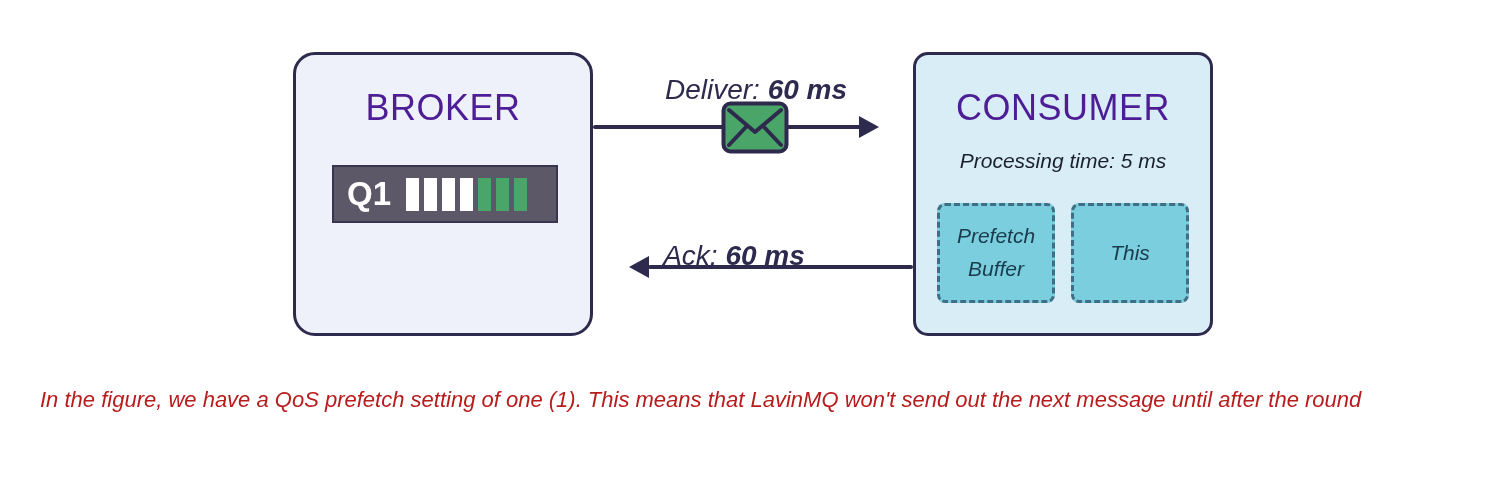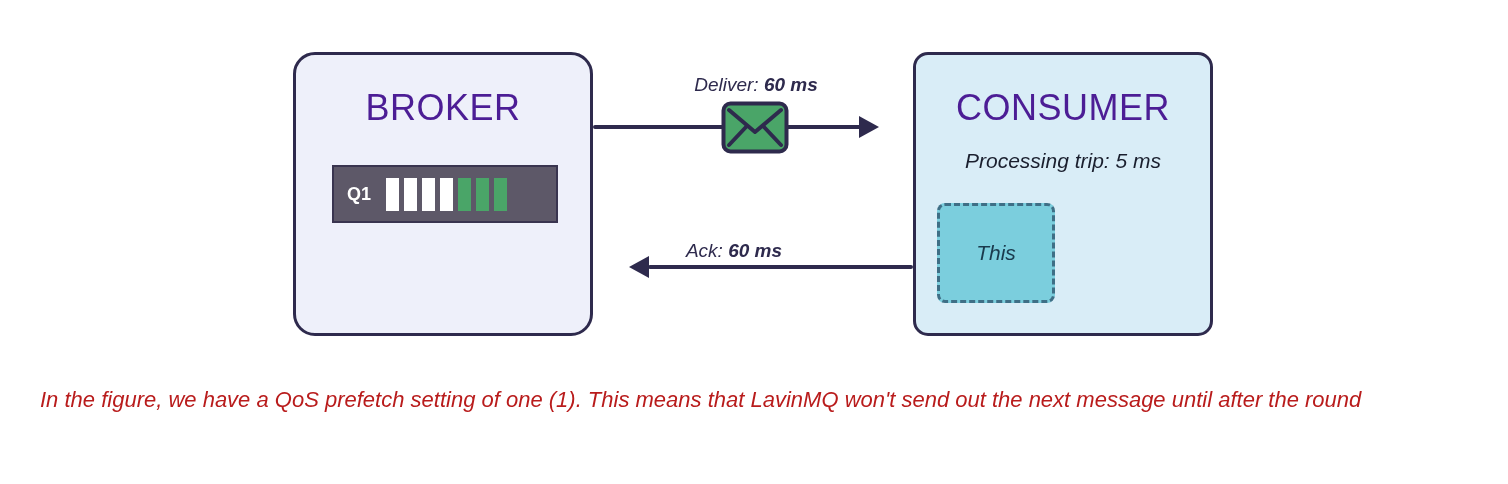--- a/index.html
+++ b/index.html
@@ -46,21 +46,21 @@
     background: #5d5868;
     border: 2px solid #39344f;
     display: flex;
     align-items: center;
     padding: 0 13px;
     gap: 15px;
   }
   .queue-label {
     color: #ffffff;
     font-weight: bold;
-    font-size: 18px;
+    font-size: 33px;
   }
   .queue-bars { display: flex; gap: 5px; align-items: center; }
   .bar { display: inline-block; width: 13px; height: 33px; }
   .bar.white { background: #ffffff; }
   .bar.green { background: #4aa568; }
 
   
   .arrow-line {
     position: absolute;
     height: 4px;
@@ -76,21 +76,21 @@
   .deliver-line { left: 593px; top: 125px; width: 268px; }
   .deliver-head { left: 859px; top: 116px; border-left: 20px solid #2e2a4d; }
   .ack-line { left: 648px; top: 265px; width: 265px; }
   .ack-head { left: 629px; top: 256px; border-right: 20px solid #2e2a4d; }
 
   .arrow-label {
     position: absolute;
     width: 240px;
     text-align: center;
     font-style: italic;
-    font-size: 19px;
+    font-size: 28px;
     color: #2e2a4d;
   }
   .arrow-label b { font-weight: bold; }
   .deliver-label { left: 636px; top: 74px; }
   .ack-label { left: 614px; top: 240px; font-style: italic; }
 
   
   .envelope {
     position: absolute;
     left: 721px;
@@ -185,24 +185,25 @@
   <div class="arrow-label ack-label">
     <span>Ack:</span>
     <b>60 ms</b>
   </div>
   <div class="arrow-line ack-line"></div>
   <div class="arrow-head ack-head"></div>
 
   <div class="box consumer">
     <div class="box-title">CONSUMER</div>
     <div class="processing">
-      <span>Processing trip:</span>
+      <span>Processing time:</span>
       <b>5 ms</b>
     </div>
     <div class="inner-boxes">
+      <div class="inner">Prefetch Buffer</div>
       <div class="inner">This</div>
     </div>
   </div>
 
   <div class="caption">
     <div class="cap-line">In the figure, we have a QoS prefetch setting of one (1). This means that LavinMQ won't send out the next message until after the round</div>
   </div>
 
 </div>
 

